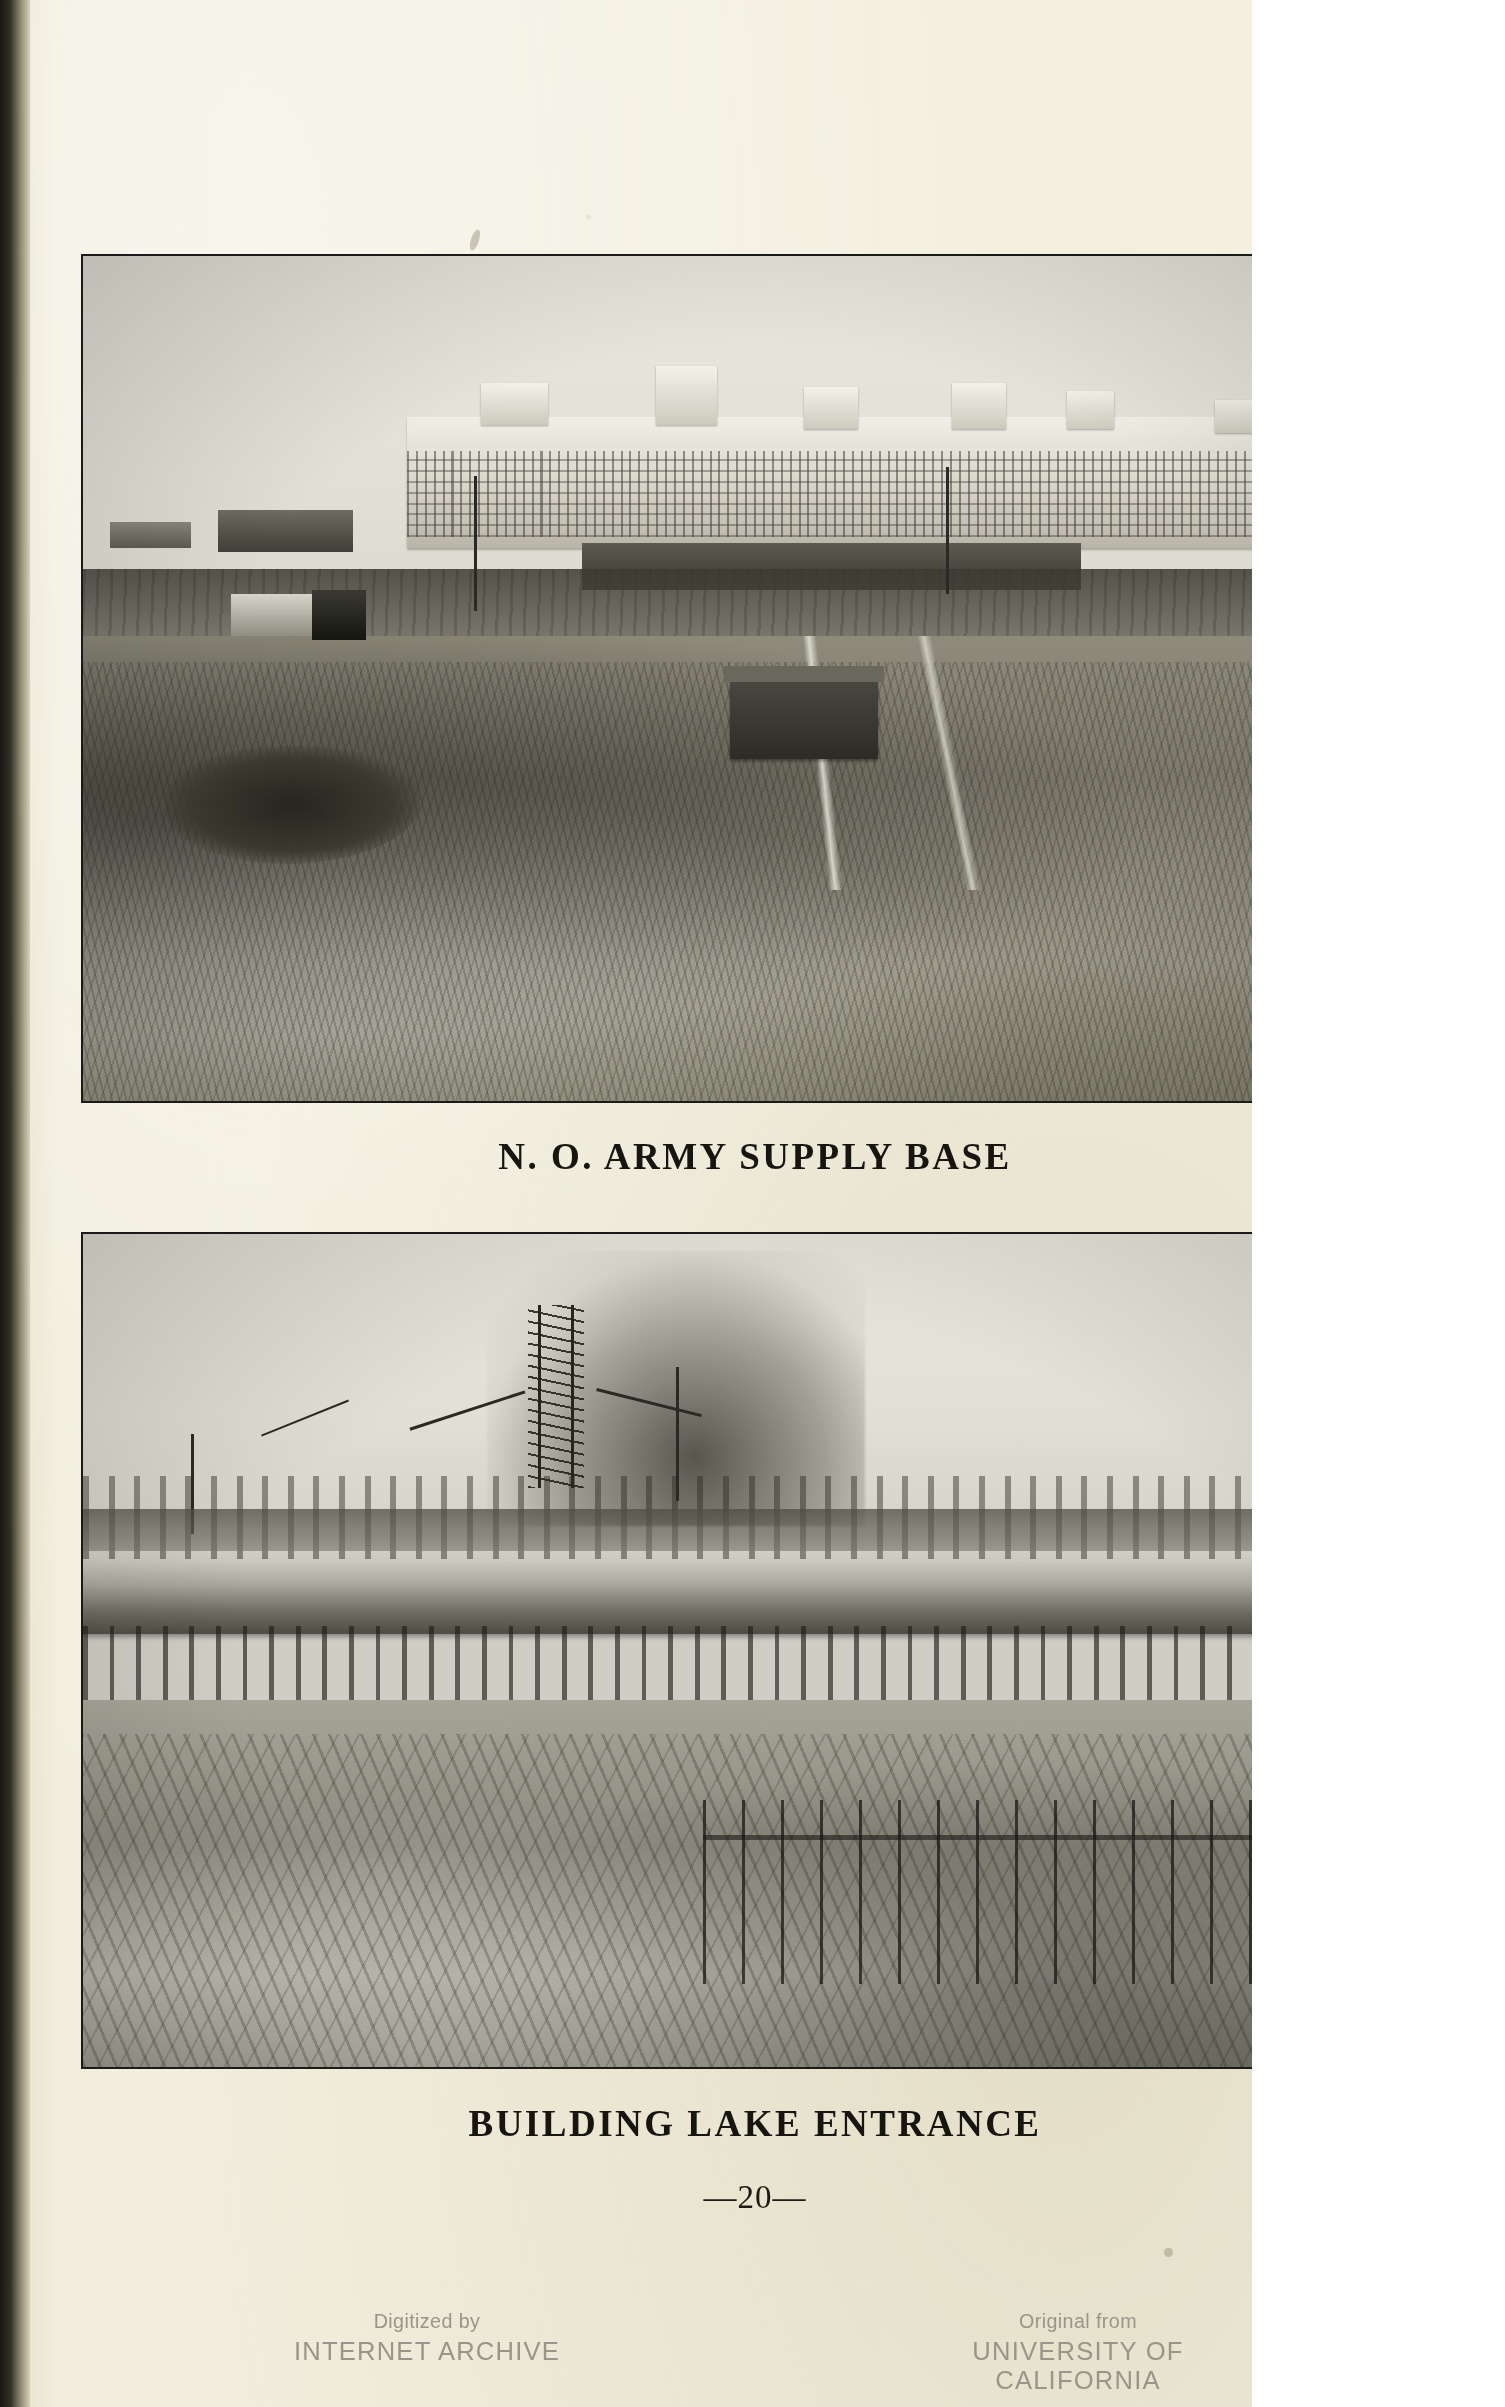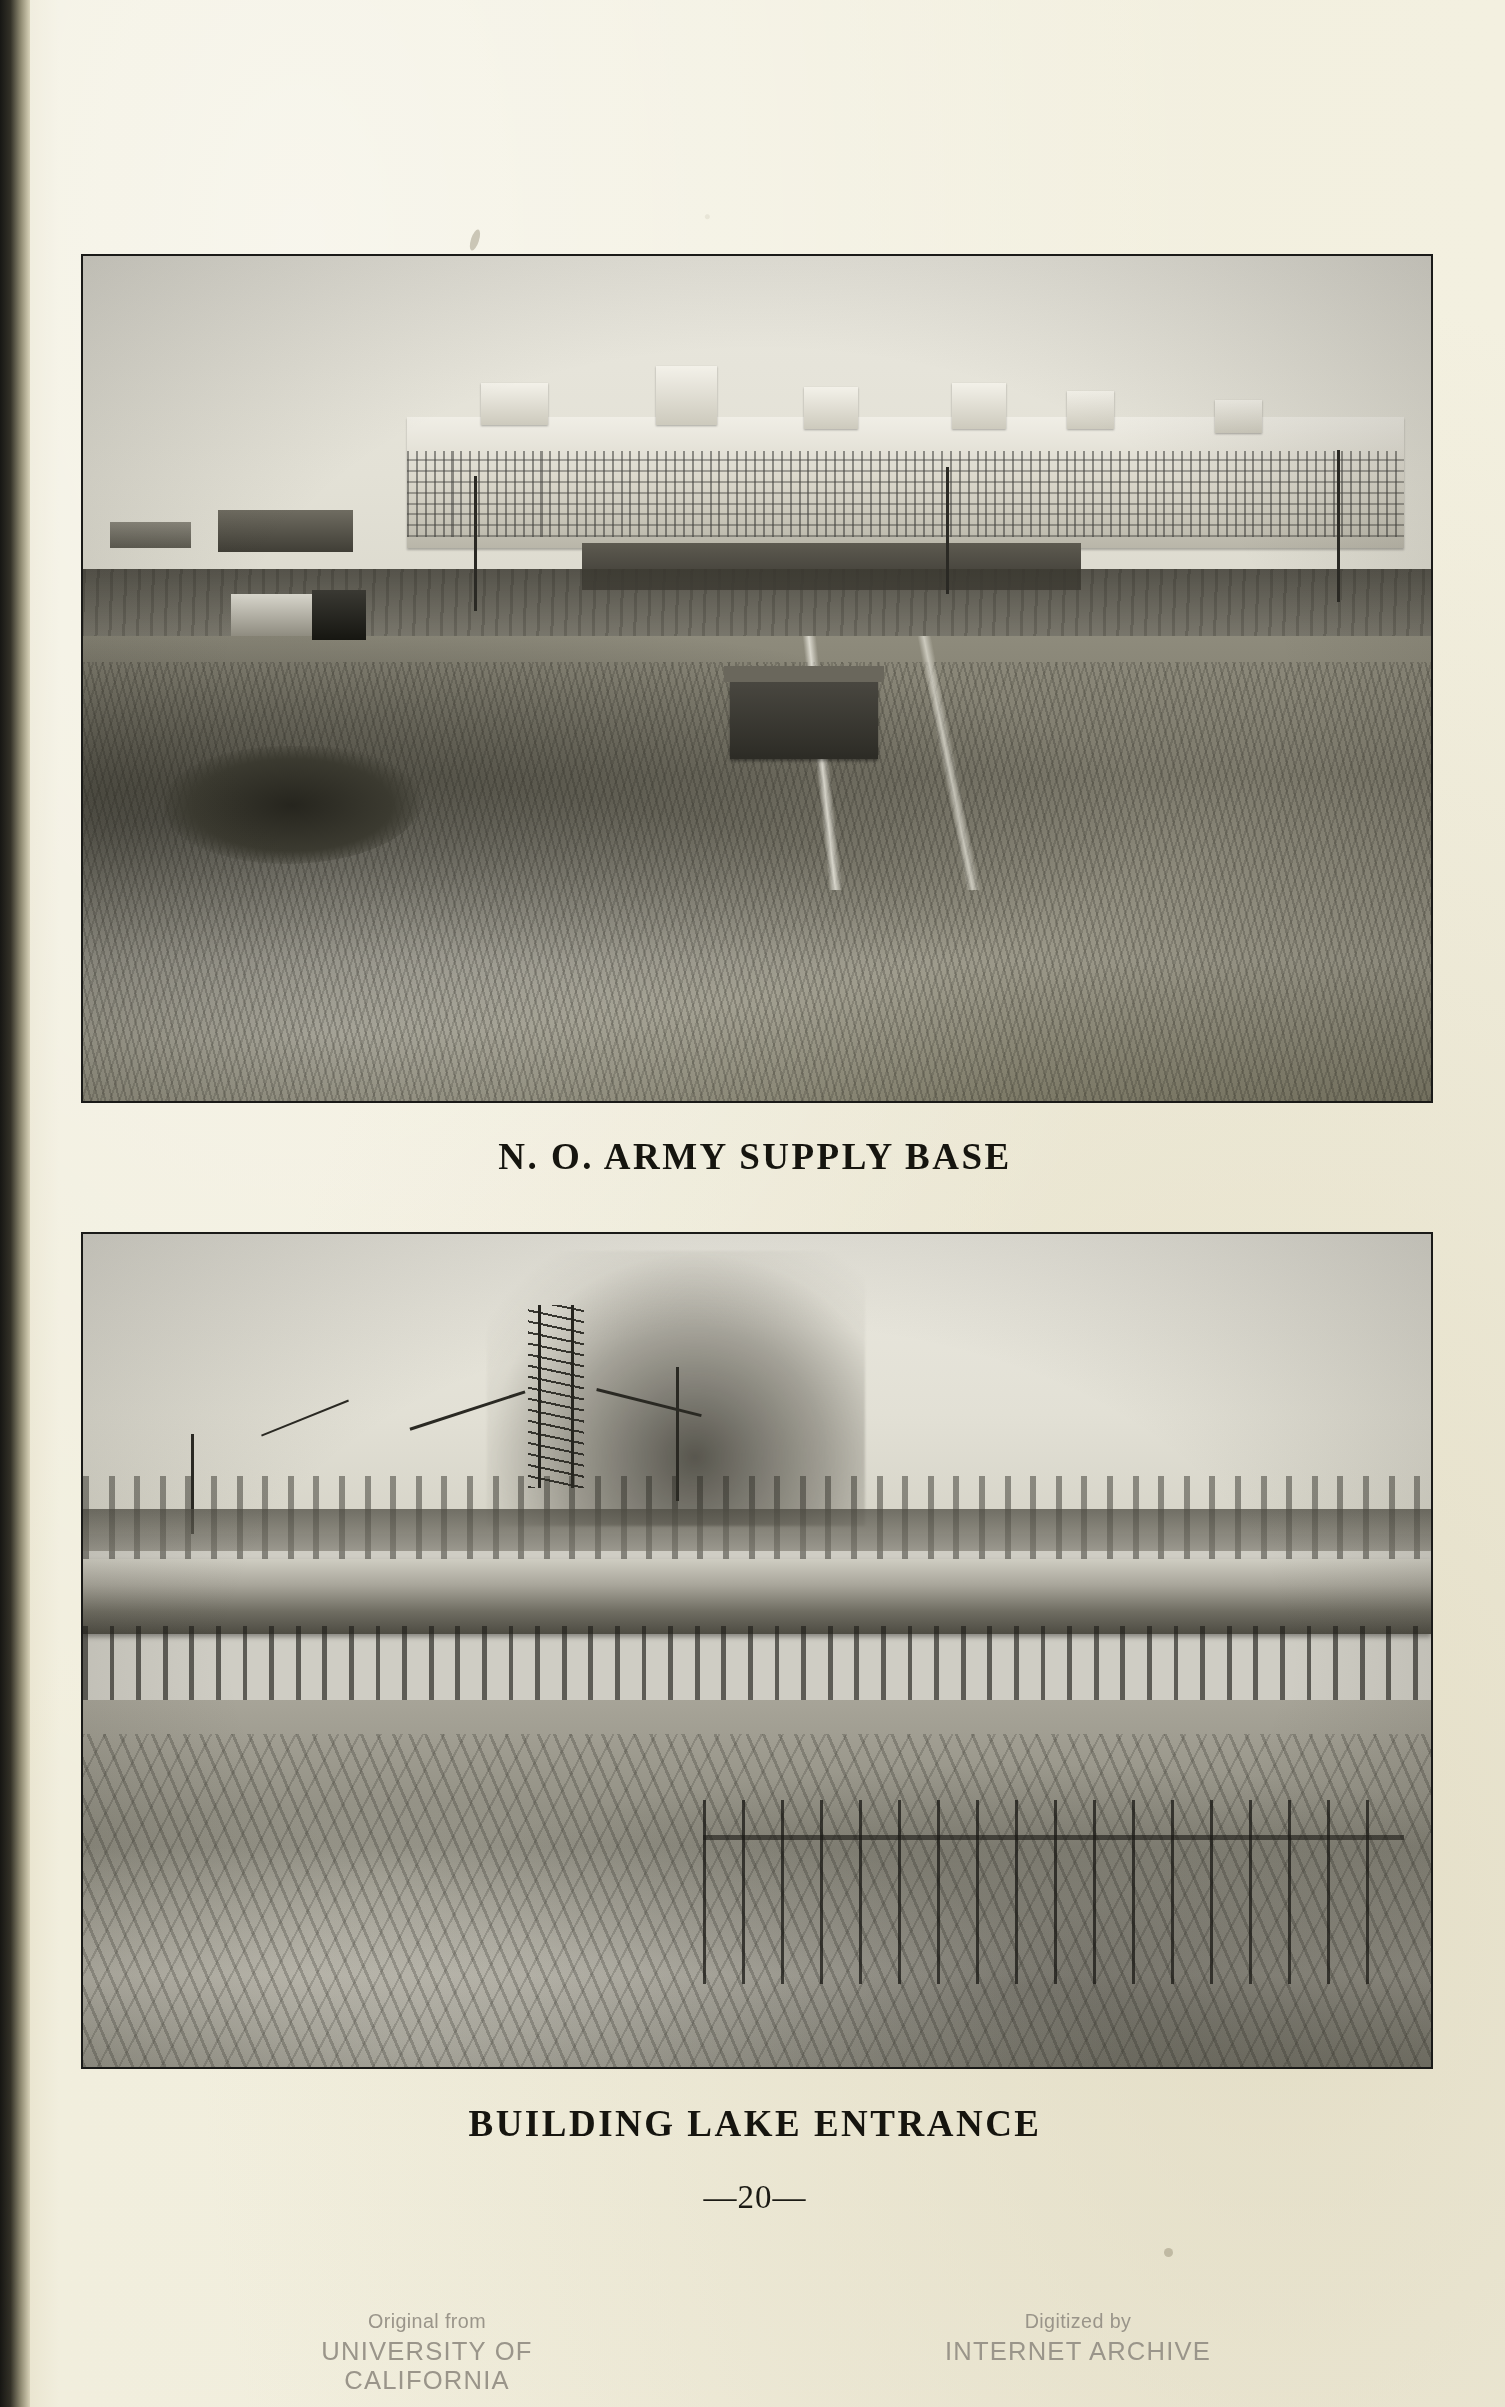--- a/index.html
+++ b/index.html
@@ -8,21 +8,21 @@
     background: #ffffff;
   }
   body {
     width: 1505px;
     height: 2408px;
     overflow: hidden;
     font-family: "Liberation Serif", serif;
   }
   .page {
     position: relative;
-    width: 1505px;
+    width: 1252px;
     height: 2408px;
     background: #f2efdf;
     background-image:
       radial-gradient(ellipse at 20% 10%, rgba(255,255,255,0.45) 0%, rgba(255,255,255,0) 55%),
       radial-gradient(ellipse at 85% 80%, rgba(215,207,178,0.55) 0%, rgba(215,207,178,0) 60%),
       linear-gradient(90deg, #d8d2bb 0px, #e8e3cd 21.7px, #f1eedd 59px, #f3f0e0 100%);
     overflow: hidden;
   }
   
   .gutter {
@@ -325,23 +325,23 @@
 
     <div class="vignette"></div>
   </div>
 
   <div class="caption caption-2">BUILDING LAKE ENTRANCE</div>
 
   <div class="folio">—20—</div>
 
   <div class="footer">
     <div class="blk">
+      <div class="small">Digitized by</div>
+      <div class="big">INTERNET ARCHIVE</div>
+    </div>
+    <div class="blk">
       <div class="small">Original from</div>
       <div class="big">UNIVERSITY OF CALIFORNIA</div>
     </div>
-    <div class="blk">
-      <div class="small">Digitized by</div>
-      <div class="big">INTERNET ARCHIVE</div>
-    </div>
   </div>
 
 </div>
 
 
 </body></html>

